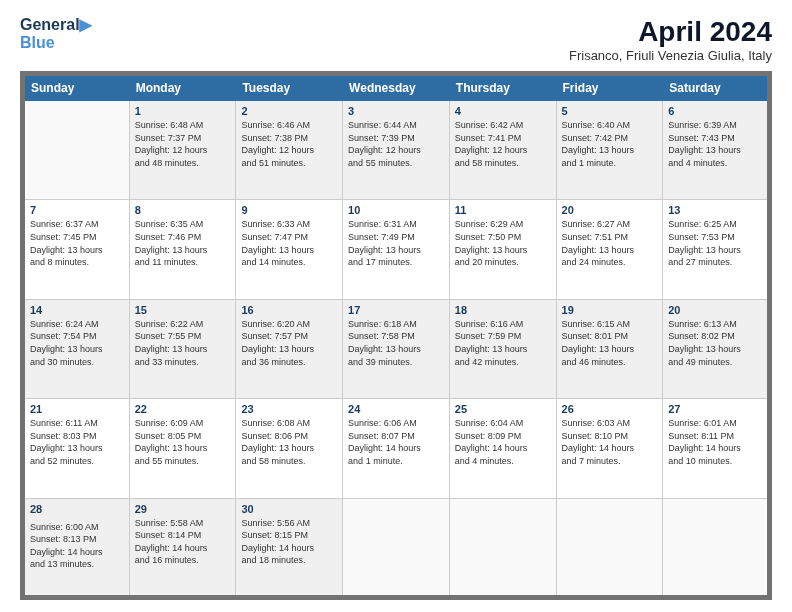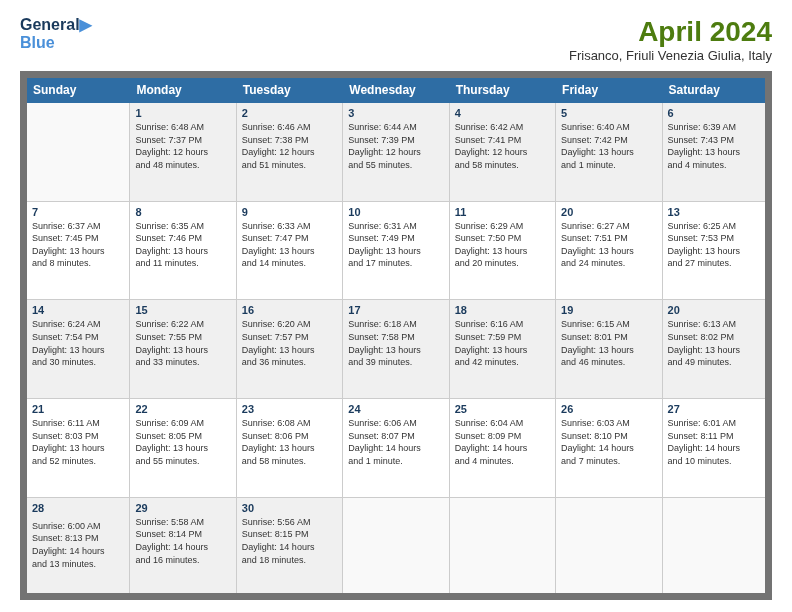--- a/index.html
+++ b/index.html
@@ -26,29 +26,29 @@
     .logo {
       display: flex;
       align-items: center;
     }
     .title-block {
       text-align: right;
     }
     .main-title {
       font-size: 28px;
       font-weight: bold;
-      color: #4d7c0f;
+      color: #0f172a;
     }
     .subtitle {
       font-size: 13px;
       color: #333;
     }
     .calendar {
       flex: 1;
-      border: 7px solid #737373;
+      border: 5px solid #737373;
       border-collapse: collapse;
       width: 100%;
       table-layout: fixed;
     }
     .calendar th {
       background-color: #2e6da4;
       color: white;
       text-align: left;
       padding: 5px 6px;
       font-size: 12px;

